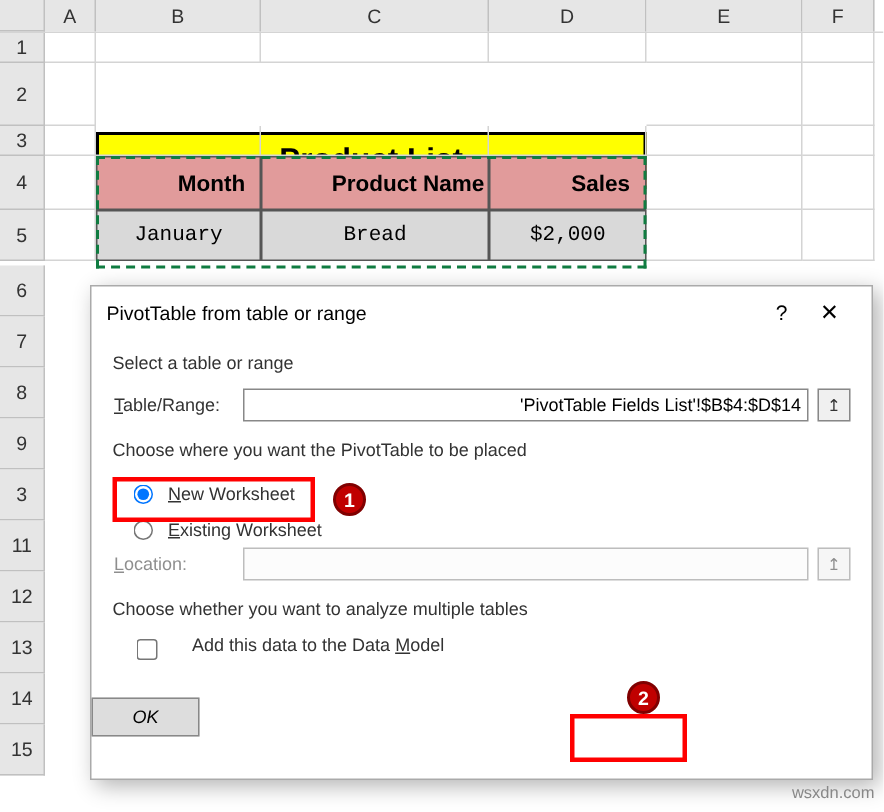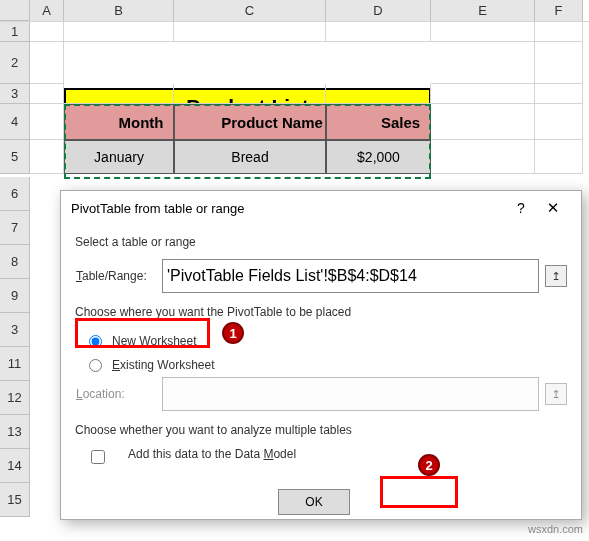--- a/index.html
+++ b/index.html
@@ -22,44 +22,44 @@
 .cell { border-right: 1px solid #d4d4d4; border-bottom: 1px solid #d4d4d4; display: flex; align-items: center; }
 
 .title-merged { width: 367px; height: 38px; background: #ffff00; border: 2px solid #000; font-weight: bold; font-size: 21px; justify-content: center; margin-top: 46px; }
 .row1 { height: 20px; }
 .row2 { height: 42px; }
 .row3 { height: 20px; }
 .row4 { height: 36px; }
 .row5 { height: 34px; }
 
 .thead { background: #e19b9b; border: 1px solid #555; font-weight: bold; font-size: 15px; justify-content: center; padding-left: 44px; }
-.tcell { background: #d9d9d9; border: 1px solid #555; font-size: 14px; justify-content: center; }
+.tcell { background: #d9d9d9; border: 1px solid #555; font-size: 14px; justify-content: center; font-family: Liberation Mono, monospace; }
 
 .selection-border { position: absolute; border: 2px dashed #107c41; pointer-events: none; }
 
 .rows-left { position: absolute; left: 0; top: 177px; width: 30px; }
 .rh2 { height: 34px; }
 
 
 .dialog { position: absolute; left: 60px; top: 190px; width: 522px; height: 330px; background: #fff; border: 1px solid #aaa; box-shadow: 4px 4px 14px rgba(0,0,0,0.3); }
 .dialog-title { height: 34px; display: flex; align-items: center; padding: 0 10px; font-size: 13px; }
 .dialog-title .spacer { flex: 1; }
 .dialog-title .qmark { width: 28px; text-align: center; font-size: 14px; }
 .dialog-title .close { width: 36px; text-align: center; font-size: 15px; }
 .dialog-body { padding: 4px 14px 12px 14px; font-size: 12px; color: #333; }
 .section-label { margin: 6px 0 10px 0; }
 .field-row { display: flex; align-items: center; margin-left: 1px; margin-bottom: 12px; gap: 6px; }
 .field-row label { min-width: 80px; }
-.field-row input[type="text"] { flex: 1; height: 34px; border: 1px solid #888; font-size: 16px; padding: 0 4px; }
+.field-row input[type="text"] { flex: 1; height: 22px; border: 1px solid #888; font-size: 12px; padding: 0 4px; text-align: right; }
 .range-btn { width: 22px; height: 22px; border: 1px solid #888; background: #f0f0f0; display: flex; align-items: center; justify-content: center; font-size: 11px; }
 .radio-row { display: flex; align-items: center; margin-left: 12px; height: 24px; gap: 6px; }
 .radio-row input { margin: 0 4px 0 2px; }
 .check-row { display: flex; align-items: flex-start; margin-left: 12px; height: 24px; gap: 20px; }
 .check-row input { width: 14px; height: 14px; }
-.buttons { display: flex; justify-content: center; gap: 0; padding: 6px 14px 12px 0; }
+.buttons { display: flex; justify-content: space-between; gap: 0; padding: 6px 14px 12px 0; font-style: italic; }
 .btn { width: 72px; height: 26px; border: 1px solid #888; background: #e1e1e1; font-size: 12px; display: flex; align-items: center; justify-content: center; }
 .btn.ok { background: #ddd; }
 
 .red-box { border: 3px solid #ff0000; }
 .rb-new { position: absolute; left: 75px; top: 318px; width: 135px; height: 30px; pointer-events: none; }
 .rb-ok { position: absolute; left: 380px; top: 476px; width: 78px; height: 32px; pointer-events: none; }
 
 .num-badge { position: absolute; width: 22px; height: 22px; border-radius: 50%; background: #c00000; color: #fff; font-size: 13px; font-weight: bold; display: flex; align-items: center; justify-content: center; border: 2px solid #800000; }
 .badge1 { left: 222px; top: 322px; }
 .badge2 { left: 418px; top: 454px; }

